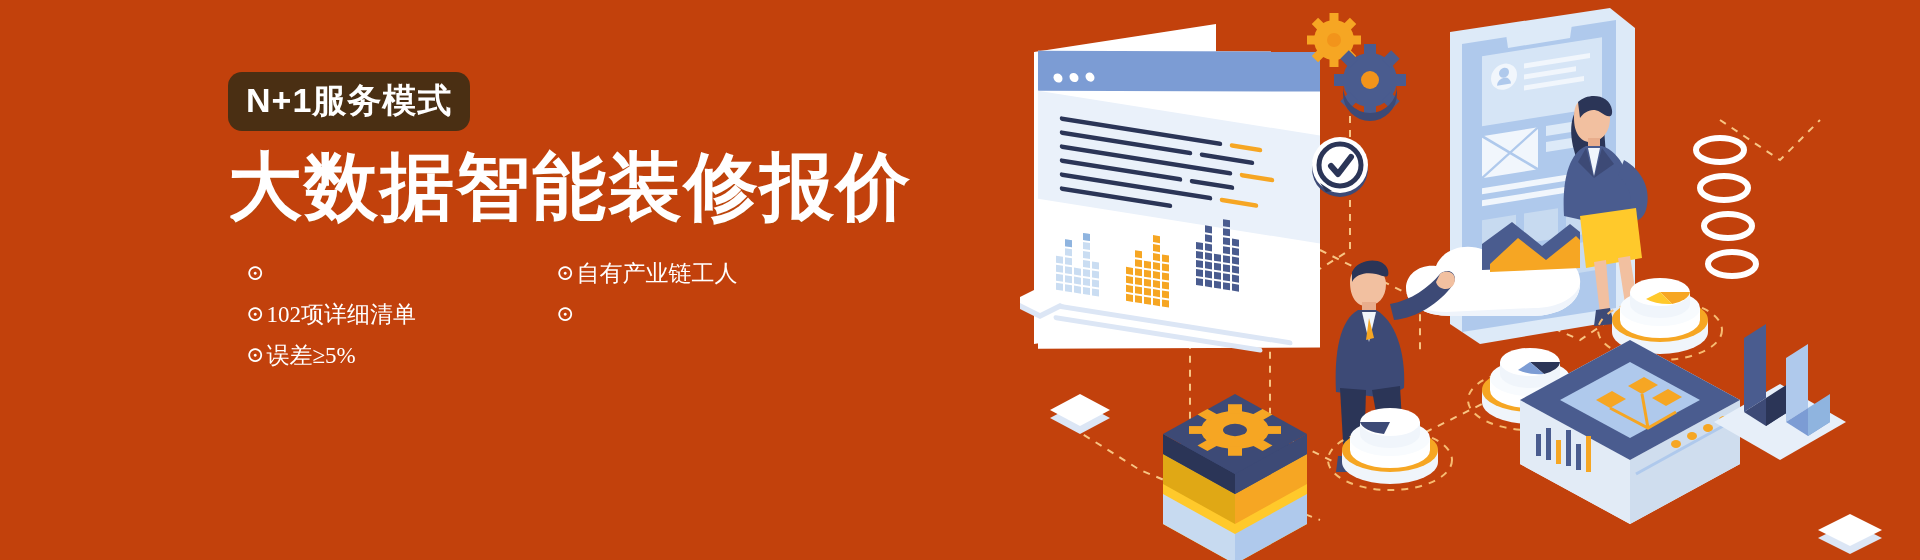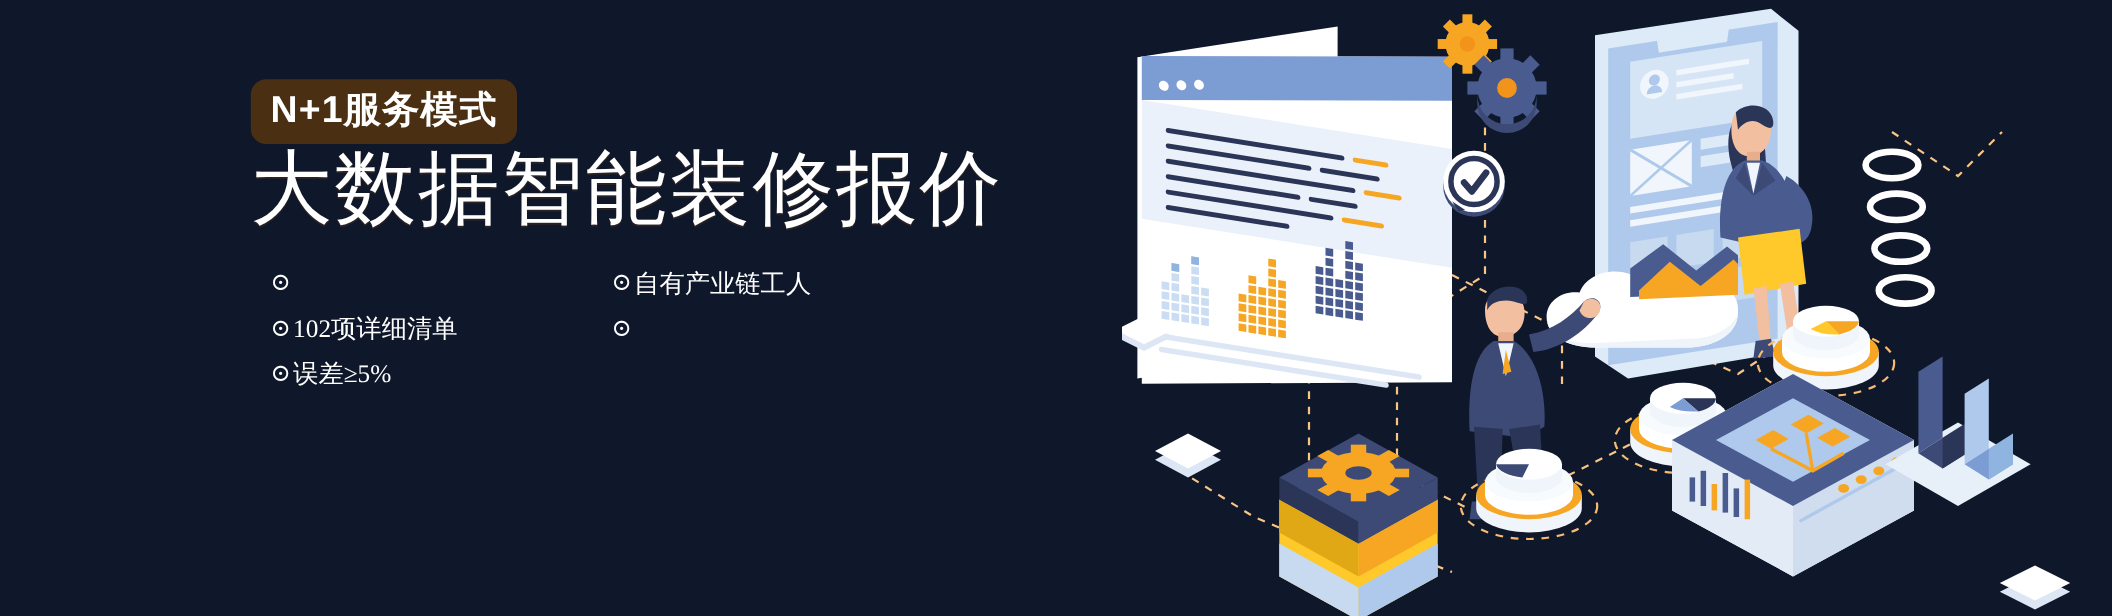--- a/index.html
+++ b/index.html
@@ -5,21 +5,21 @@
 <style>
   * { box-sizing: border-box; margin: 0; padding: 0; }
   html, body {
     width: 1920px; height: 560px;
     overflow: hidden;
     font-family: "Liberation Sans", "DejaVu Sans", sans-serif;
   }
   #banner {
     position: relative;
     width: 1920px; height: 560px;
-    background: #0f172a;
+    background: #c2410c;
     overflow: hidden;
   }
 
   
   #copy {
     position: absolute;
     left: 228px; top: 72px;
     width: 760px;
   }
   #badge {
@@ -28,23 +28,24 @@
     color: #FFFFFF;
     font-size: 34px;
     font-weight: bold;
     line-height: 1;
     padding: 11px 18px 14px 18px;
     border-radius: 14px;
     letter-spacing: 1px;
     white-space: nowrap;
   }
   #headline {
+    margin-top: 16px;
     color: #FFFFFF;
     font-size: 74px;
-    font-weight: normal;
+    font-weight: bold;
     line-height: 1.08;
     letter-spacing: 2px;
     white-space: nowrap;
     text-shadow: 0 2px 0 rgba(160,90,10,0.18);
   }
   #bullets {
     margin-top: 26px;
     margin-left: 18px;
     width: 620px;
     display: flex;

